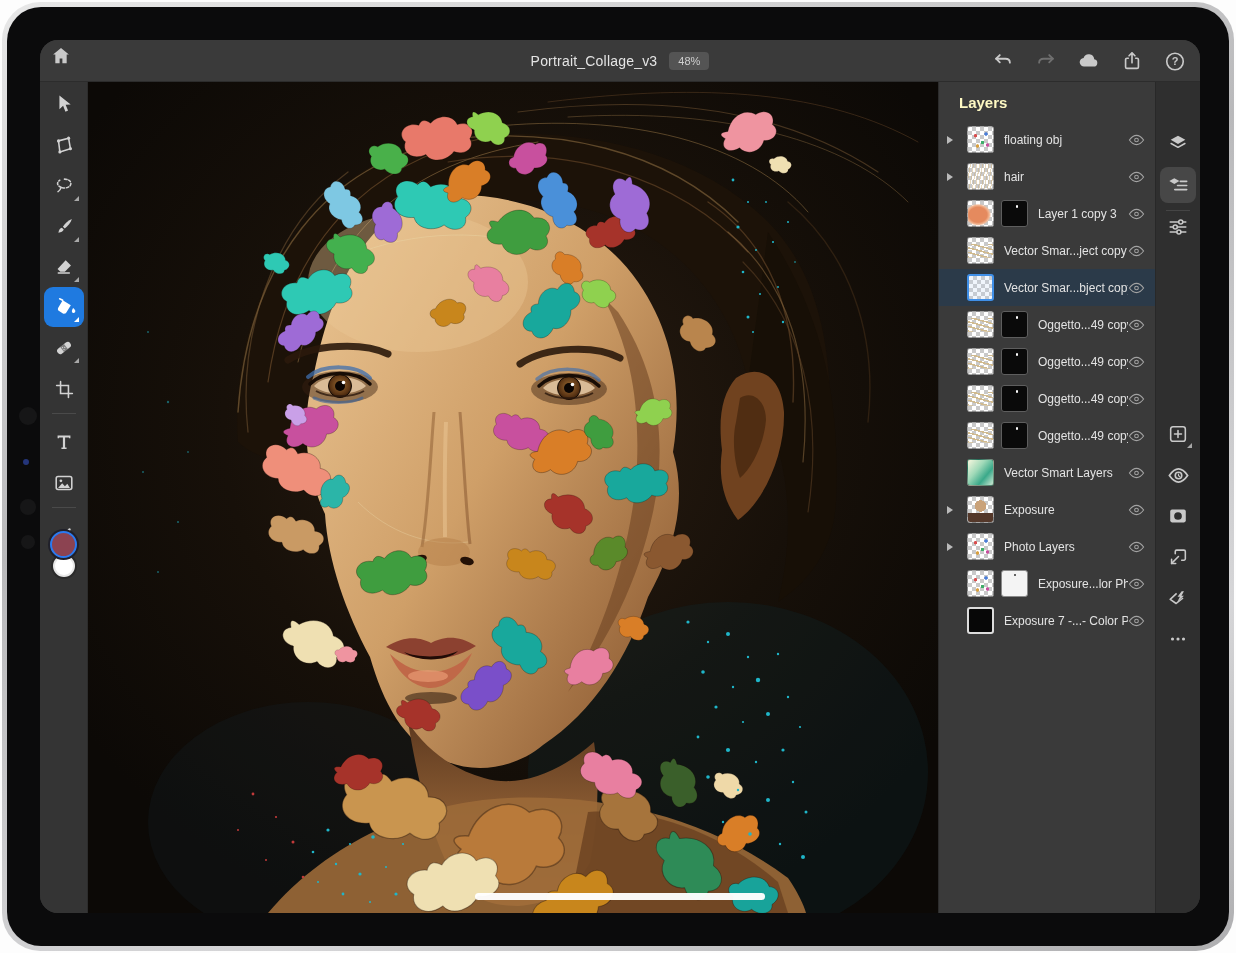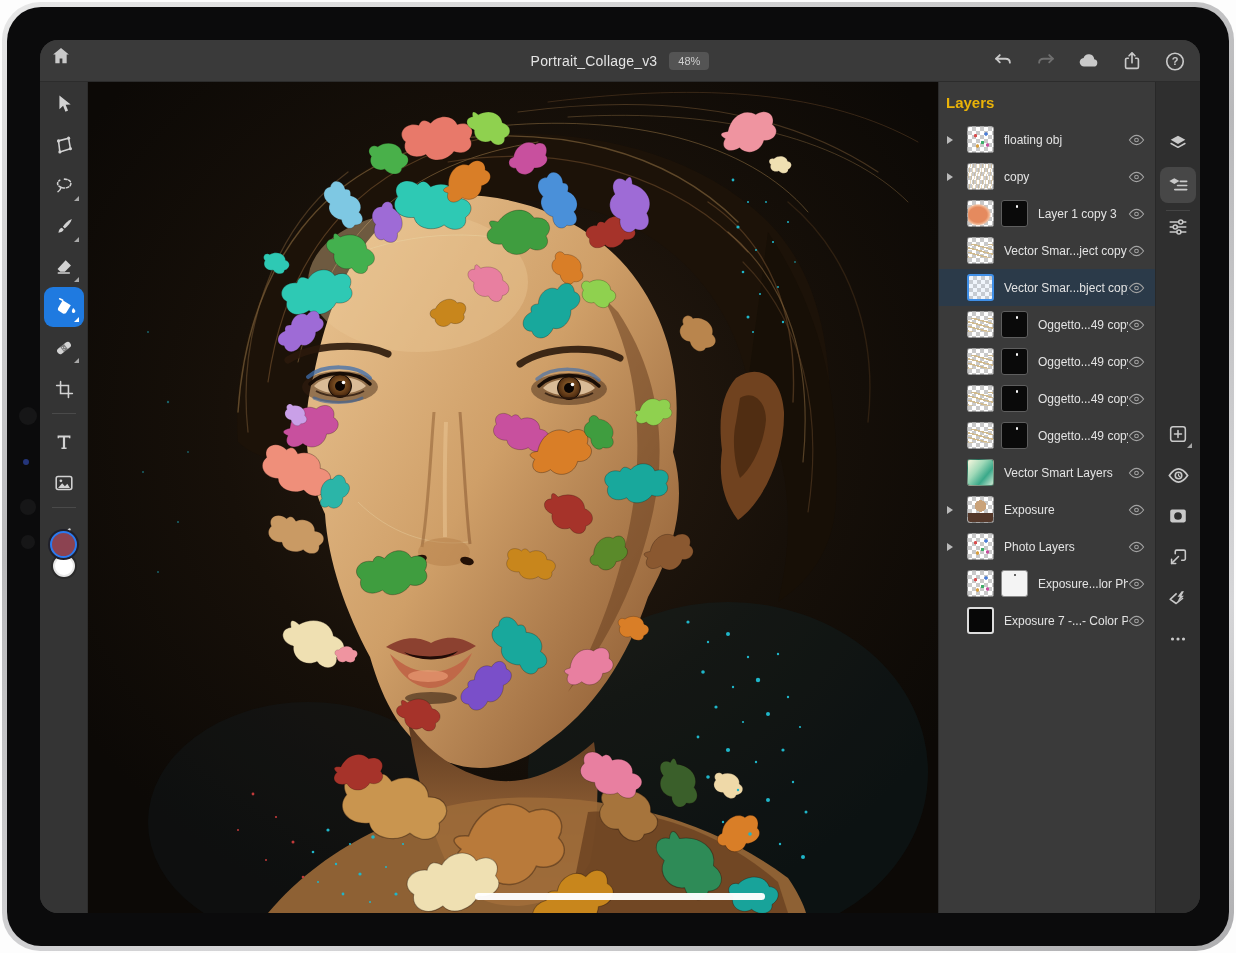--- a/index.html
+++ b/index.html
@@ -30,21 +30,21 @@
   .tool.sel .fly{border-color:transparent transparent #ffffff transparent;}
   .tdiv{position:absolute;left:12px;width:24px;height:1px;background:#4a4a4a;}
   .wells{position:absolute;left:0;top:447px;width:48px;height:60px;}
   .well-bg{position:absolute;left:13px;top:26px;width:22px;height:22px;border-radius:50%;background:#ffffff;border:2px solid #e8e8e8;box-sizing:border-box;box-shadow:0 0 0 2px #2a2a2a;}
   .well-fg{position:absolute;left:10px;top:2px;width:27px;height:27px;border-radius:50%;background:#8c4351;border:2.5px solid #2b7af0;box-sizing:border-box;box-shadow:0 0 0 2px #20202a;}
   
   .canvas{position:absolute;left:48px;top:42px;width:850px;height:831px;background:#0d0a08;overflow:hidden;}
   .home-indicator{position:absolute;left:435px;top:853px;width:290px;height:7px;border-radius:4px;background:#ffffff;opacity:.96;}
   
   .lpanel{position:absolute;left:898px;top:42px;width:217px;height:831px;background:#3a3a3a;border-left:1px solid #2c2c2c;box-sizing:border-box;}
-  .lp-title{color:#eab308;font-size:15px;font-weight:700;padding:12px 0 10px 7px;}
+  .lp-title{color:#fef9c3;font-size:15px;font-weight:700;padding:12px 0 10px 20px;}
   .lrow{position:relative;height:37px;display:flex;align-items:center;padding-left:28px;box-sizing:border-box;}
   .lrow.selected{background:#2b3a49;}
   .caret{width:0;height:0;border-style:solid;border-width:4.5px 0 4.5px 6px;border-color:transparent transparent transparent #bababa;position:absolute;left:8px;}
   .thumb{position:relative;width:27px;height:27px;border-radius:3px;overflow:hidden;flex:0 0 auto;box-sizing:border-box;border:1px solid rgba(0,0,0,.35);}
   .checker{background:repeating-conic-gradient(#c9c9c9 0% 25%,#ffffff 0% 50%);background-size:8px 8px;}
   .tin{position:absolute;inset:0;}
   .t-specks .tin{background-image:radial-gradient(circle at 30% 35%,#d94f4f 0 1.4px,transparent 2px),radial-gradient(circle at 58% 62%,#3fae6a 0 1.4px,transparent 2px),radial-gradient(circle at 72% 28%,#4a7ed9 0 1.4px,transparent 2px),radial-gradient(circle at 38% 76%,#d9a03f 0 1.4px,transparent 2px),radial-gradient(circle at 78% 72%,#c84f9e 0 1.4px,transparent 2px);}
   .t-hairtex .tin{background:repeating-linear-gradient(100deg,rgba(205,175,120,0) 0 2px,rgba(205,175,120,.7) 2px 3px);opacity:.7;}
   .t-salmon .tin{background:radial-gradient(ellipse 62% 52% at 40% 55%,#e58a5e 0 58%,#f2b894 74%,transparent 85%);}
   .t-beige .tin{background:repeating-linear-gradient(15deg,#d0ba8e 0 1.5px,transparent 1.5px 4.5px);background-size:100% 55%;background-position:center;background-repeat:no-repeat;}
@@ -471,21 +471,21 @@
             <path d="M2 8c3.2-4.4 6.6-6.5 10-6.5S18.8 3.6 22 8c-3.2 4.4-6.6 6.5-10 6.5S5.2 12.4 2 8Z" fill="none" stroke="currentColor" stroke-width="1.6"></path>
             <circle cx="12" cy="8" r="2.6" fill="none" stroke="currentColor" stroke-width="1.5"></circle>
           </svg>
       </div>
 
       <div class="lrow">
         <span class="caret"></span>
         <span class="thumb checker t-hairtex">
             <span class="tin"></span>
           </span>
-        <span class="lname">copy</span>
+        <span class="lname">hair</span>
         <svg class="leye" width="17" height="12" viewBox="0 0 24 16">
             <path d="M2 8c3.2-4.4 6.6-6.5 10-6.5S18.8 3.6 22 8c-3.2 4.4-6.6 6.5-10 6.5S5.2 12.4 2 8Z" fill="none" stroke="currentColor" stroke-width="1.6"></path>
             <circle cx="12" cy="8" r="2.6" fill="none" stroke="currentColor" stroke-width="1.5"></circle>
           </svg>
       </div>
 
       <div class="lrow">
         <span class="thumb checker t-salmon">
             <span class="tin"></span>
           </span>

